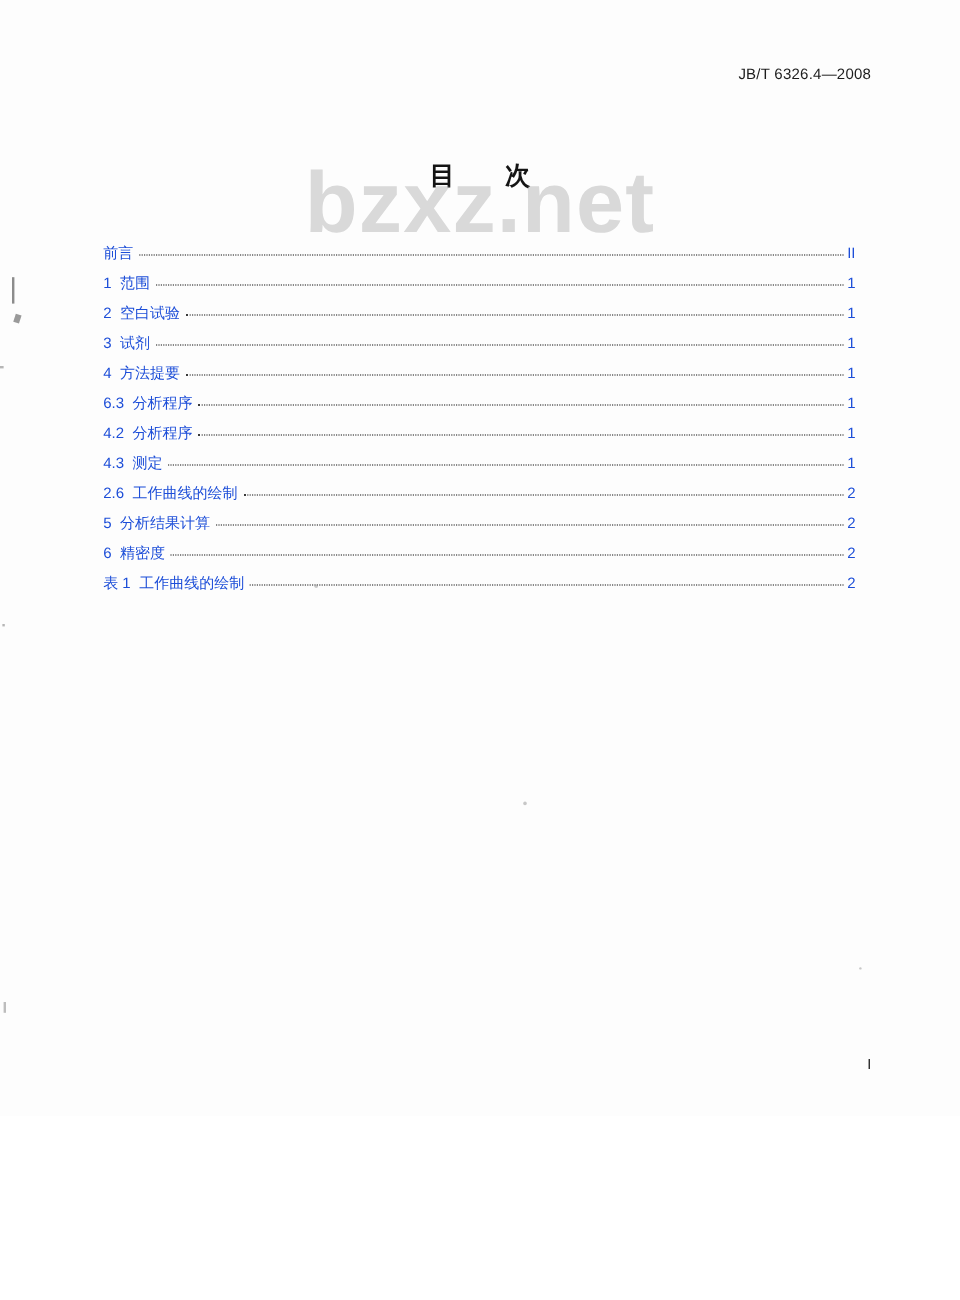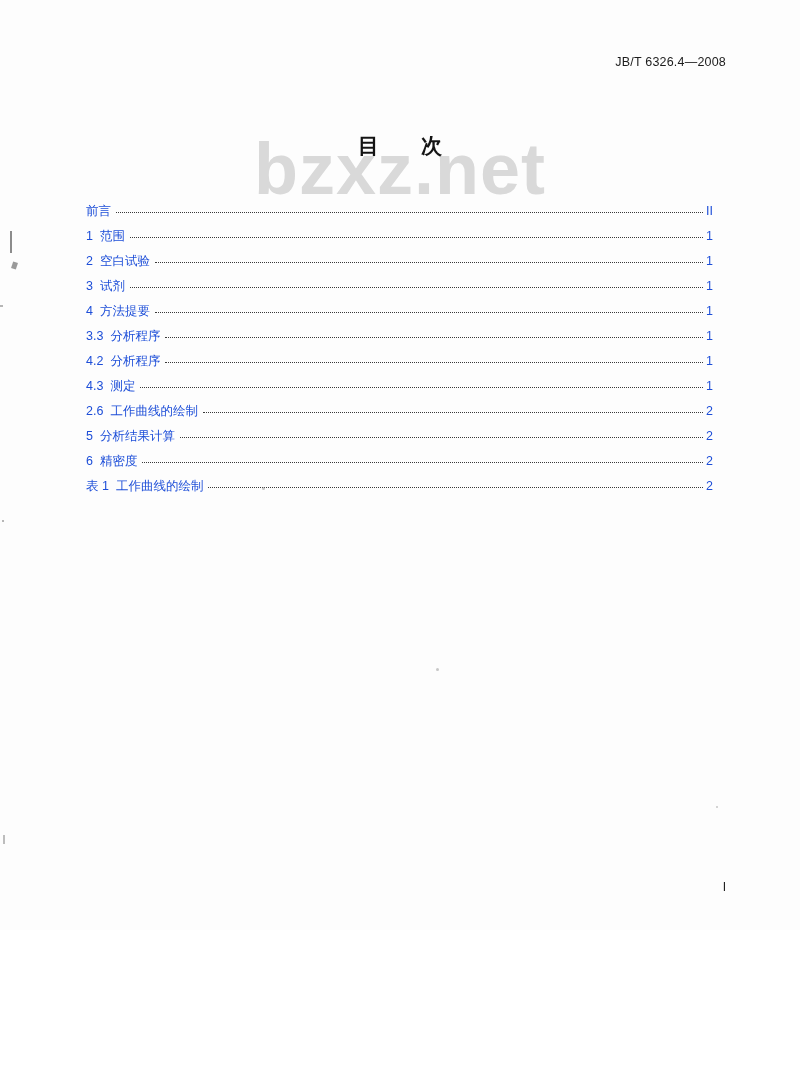--- a/index.html
+++ b/index.html
@@ -174,21 +174,21 @@
       <div class="toc-row">
         <span class="pair">
           <span class="toc-num">4</span>
           <span class="toc-label">方法提要</span>
         </span>
         <span class="toc-leader"></span>
         <span class="toc-page">1</span>
       </div>
       <div class="toc-row">
         <span class="pair">
-          <span class="toc-num">3.3</span>
+          <span class="toc-num">6.3</span>
           <span class="toc-label">分析程序</span>
         </span>
         <span class="toc-leader"></span>
         <span class="toc-page">1</span>
       </div>
       <div class="toc-row">
         <span class="pair">
           <span class="toc-num">4.2</span>
           <span class="toc-label">分析程序</span>
         </span>

